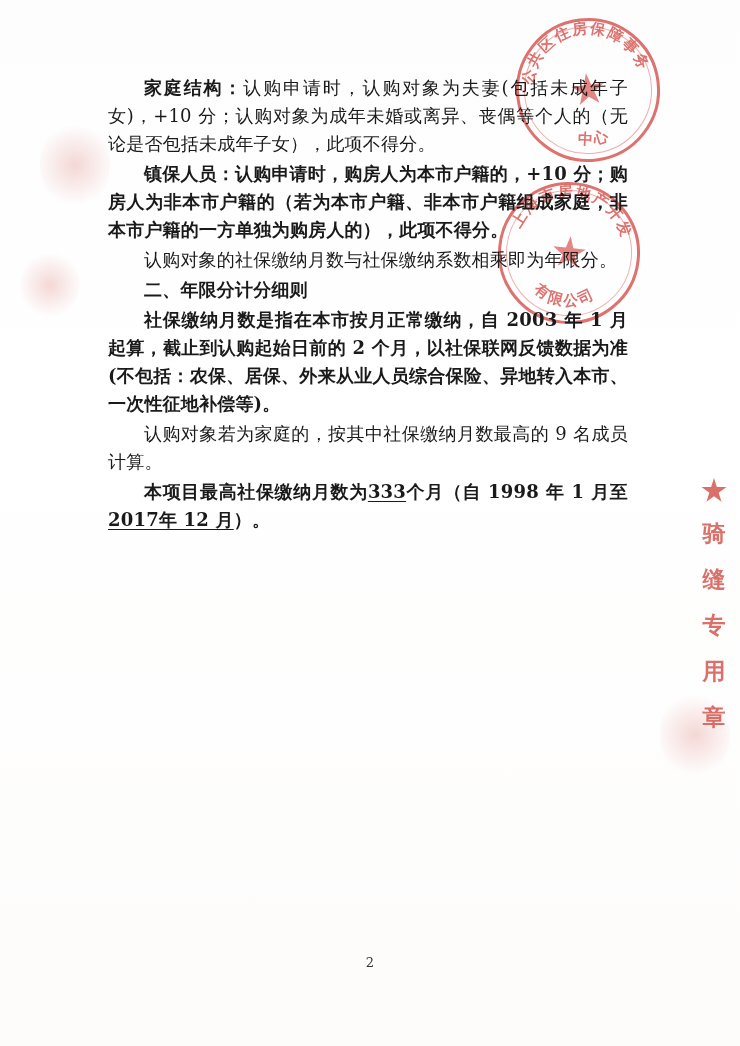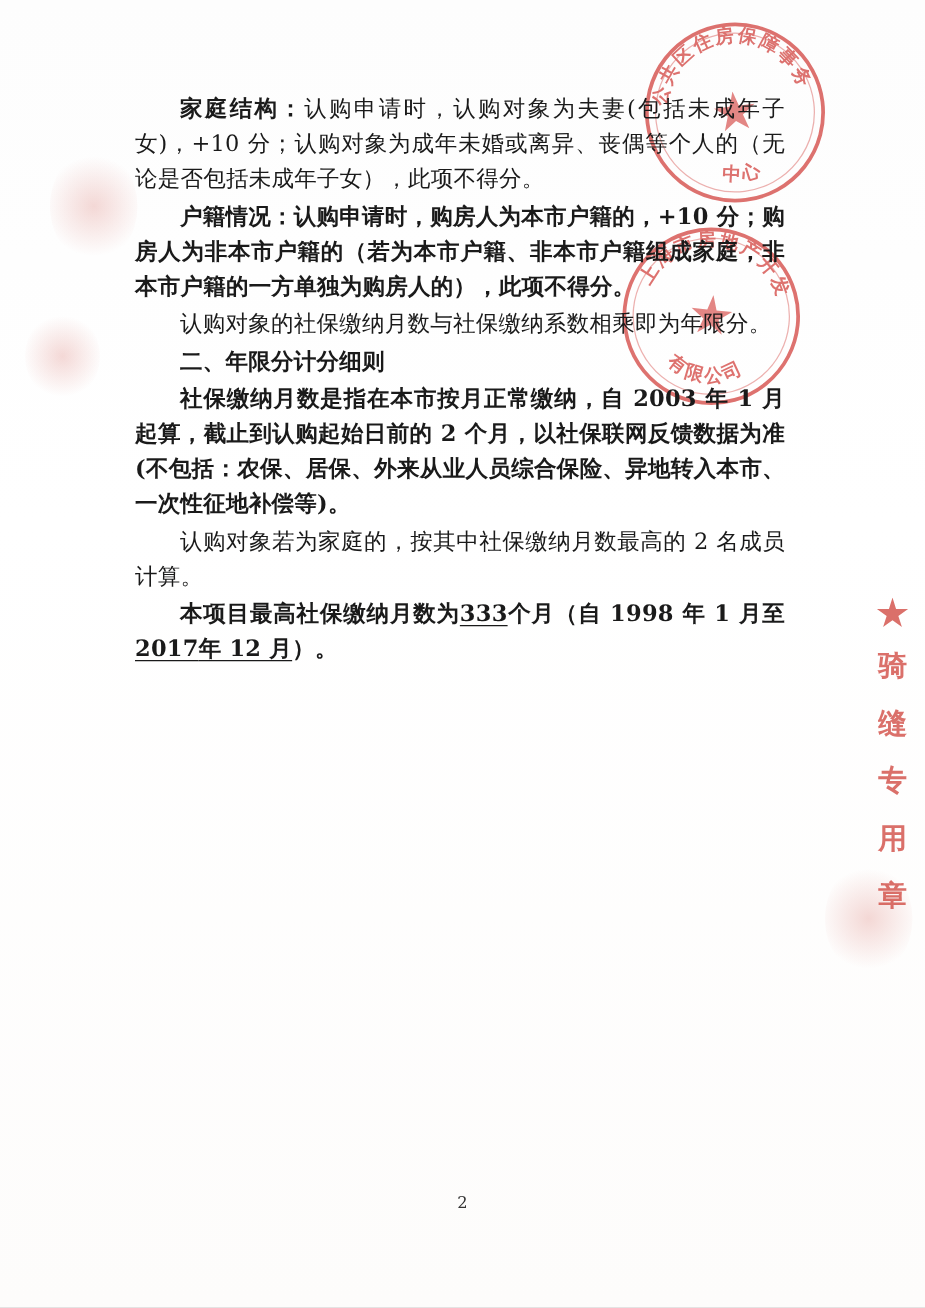--- a/index.html
+++ b/index.html
@@ -201,31 +201,31 @@
   <div class="smudge" style="left:20px; top:250px; width:60px; height:70px;"></div>
   <div class="smudge" style="left:660px; top:690px; width:70px; height:90px;"></div>
 
   <div class="content">
 
     <p class="para indent">
       <span class="bold">家庭结构：</span><span>认购申请时，认购对象为夫妻(包括未成年子女)，+10 分；认购对象为成年未婚或离异、丧偶等个人的（无论是否包括未成年子女），此项不得分。</span>
     </p>
 
     <p class="para indent bold">
-      <span>户籍情况：</span><span>认购申请时，购房人为本市户籍的，+10 分；购房人为非本市户籍的（若为本市户籍、非本市户籍组成家庭，非本市户籍的一方单独为购房人的），此项不得分。</span>
+      <span>镇保人员：</span><span>认购申请时，购房人为本市户籍的，+10 分；购房人为非本市户籍的（若为本市户籍、非本市户籍组成家庭，非本市户籍的一方单独为购房人的），此项不得分。</span>
     </p>
 
     <p class="para indent">认购对象的社保缴纳月数与社保缴纳系数相乘即为年限分。</p>
 
     <p class="para indent heading">二、年限分计分细则</p>
 
     <p class="para indent bold">社保缴纳月数是指在本市按月正常缴纳，自 2003 年 1 月起算，截止到认购起始日前的 2 个月，以社保联网反馈数据为准(不包括：农保、居保、外来从业人员综合保险、异地转入本市、一次性征地补偿等)。</p>
 
 
-    <p class="para indent">认购对象若为家庭的，按其中社保缴纳月数最高的 2 名成员计算。</p>
+    <p class="para indent">认购对象若为家庭的，按其中社保缴纳月数最高的 9 名成员计算。</p>
 
     <p class="para indent bold">
       <span>本项目最高社保缴纳月数为</span><span class="uline">333</span><span>个月（自 1998 年 1 月至</span><span class="uline">2017</span><span class="uline">年 12 月</span><span>）。</span>
     </p>
 
 
   </div>
 
   <div class="page-number">2</div>
 </div>

